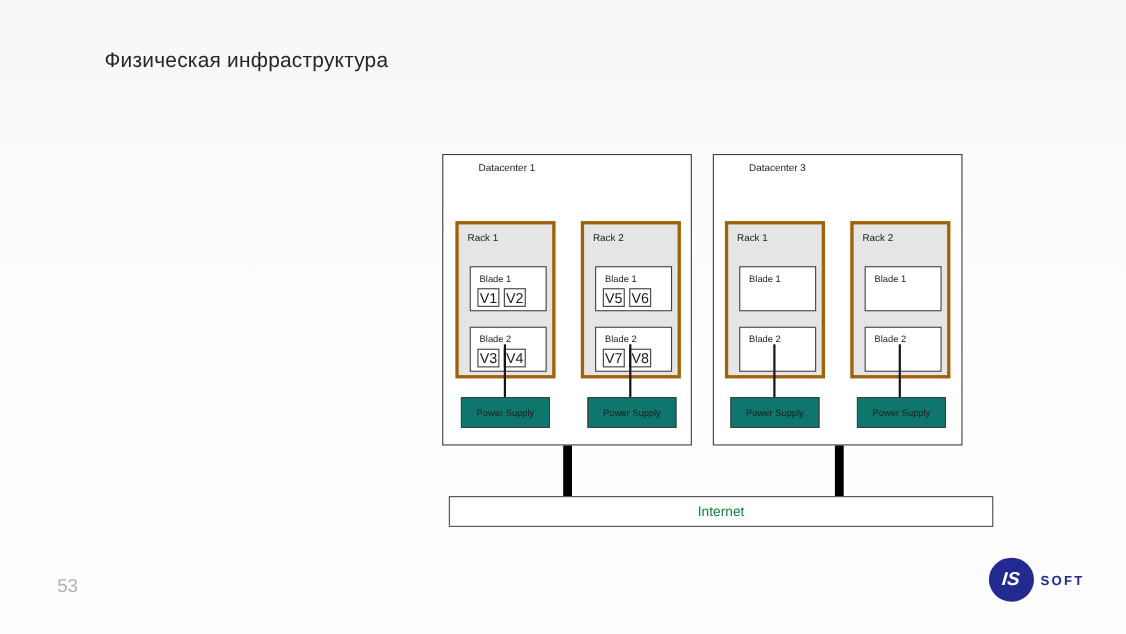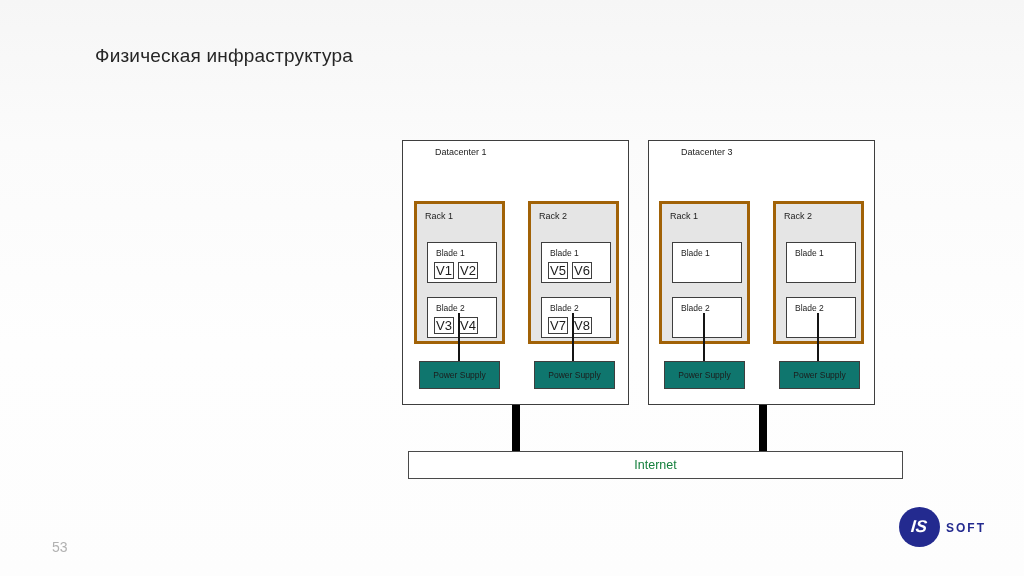--- a/index.html
+++ b/index.html
@@ -38,21 +38,21 @@
     position:absolute; top:220px; width:81px; height:28px;
     border:1px solid #3e3e3e; background:#0f766e; box-sizing:border-box;
     display:flex; align-items:center; justify-content:center; font-size:8.5px; white-space:nowrap;
   }
   .thick-line { position:absolute; top:405px; width:8px; height:47px; background:#000; }
   .internet {
     position:absolute; left:408px; top:451px; width:495px; height:28px;
     border:1.5px solid #4a4a4a; background:#fff; box-sizing:border-box;
     display:flex; align-items:center; justify-content:center; font-size:12.5px; color:#15803d;
   }
-  .page-number { position:absolute; left:52px; top:539px; font-size:14px; color:#b1b1b1; }
+  .page-number { position:absolute; left:52px; top:523px; font-size:17px; color:#b1b1b1; }
   .logo-circle {
     position:absolute; left:899px; top:507px; width:41px; height:40px; border-radius:50%;
     background:#232a8f; display:flex; align-items:center; justify-content:center;
   }
   .logo-circle span { color:#fff; font-style:italic; font-weight:700; font-size:17px; transform:skewX(-5deg); }
   .logo-text {
     position:absolute; left:946px; top:521px; font-size:12px; font-weight:700;
     letter-spacing:2px; color:#232a8f;
   }
 </style>

